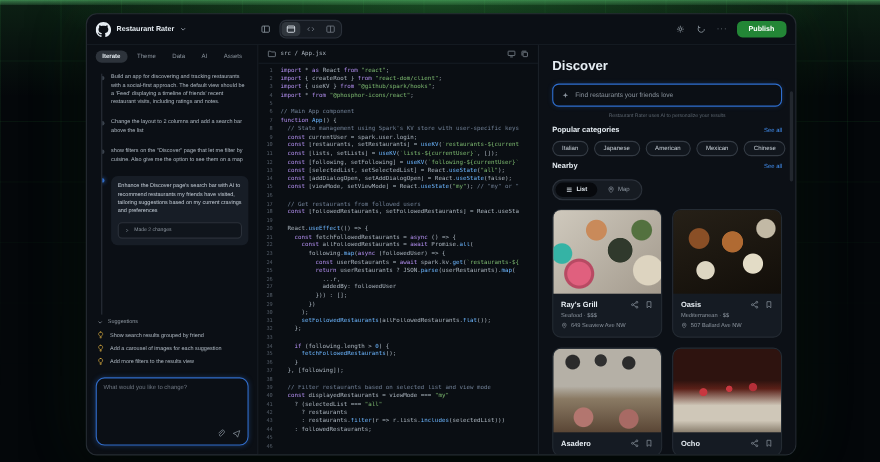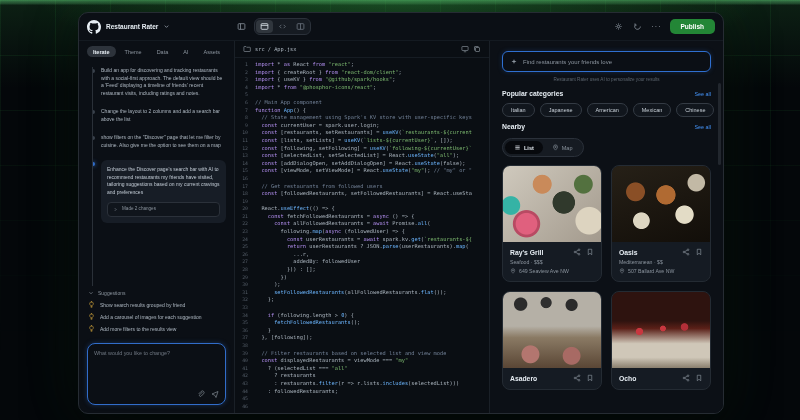--- a/index.html
+++ b/index.html
@@ -342,20 +342,21 @@
             <div class="cl"><span class="ln">41</span><span class="tok">    ? (selectedList === <span class="s">"all"</span></span></div>
             <div class="cl"><span class="ln">42</span><span class="tok">      ? restaurants</span></div>
             <div class="cl"><span class="ln">43</span><span class="tok">      : restaurants.<span class="f">filter</span>(r =&gt; r.lists.<span class="f">includes</span>(selectedList)))</span></div>
             <div class="cl"><span class="ln">44</span><span class="tok">    : followedRestaurants;</span></div>
             <div class="cl"><span class="ln">45</span><span class="tok"></span></div>
             <div class="cl"><span class="ln">46</span><span class="tok">  </span></div>
           </div>
       </section>
 
       <section class="preview">
+        <h1 class="pv-title">Discover</h1>
         <div class="search">
           <svg viewBox="0 0 16 16" fill="currentColor">
               <path d="M8 2l1.2 3.6L13 7l-3.8 1.4L8 12l-1.2-3.6L3 7l3.8-1.4L8 2z"></path>
             </svg>
           <span class="search-ph">Find restaurants your friends love</span>
         </div>
         <div class="hint">Restaurant Rater uses AI to personalize your results</div>
         <div class="sec">
           <span class="sec-title">Popular categories</span>
           <a class="see-all" href="#">See all</a>

